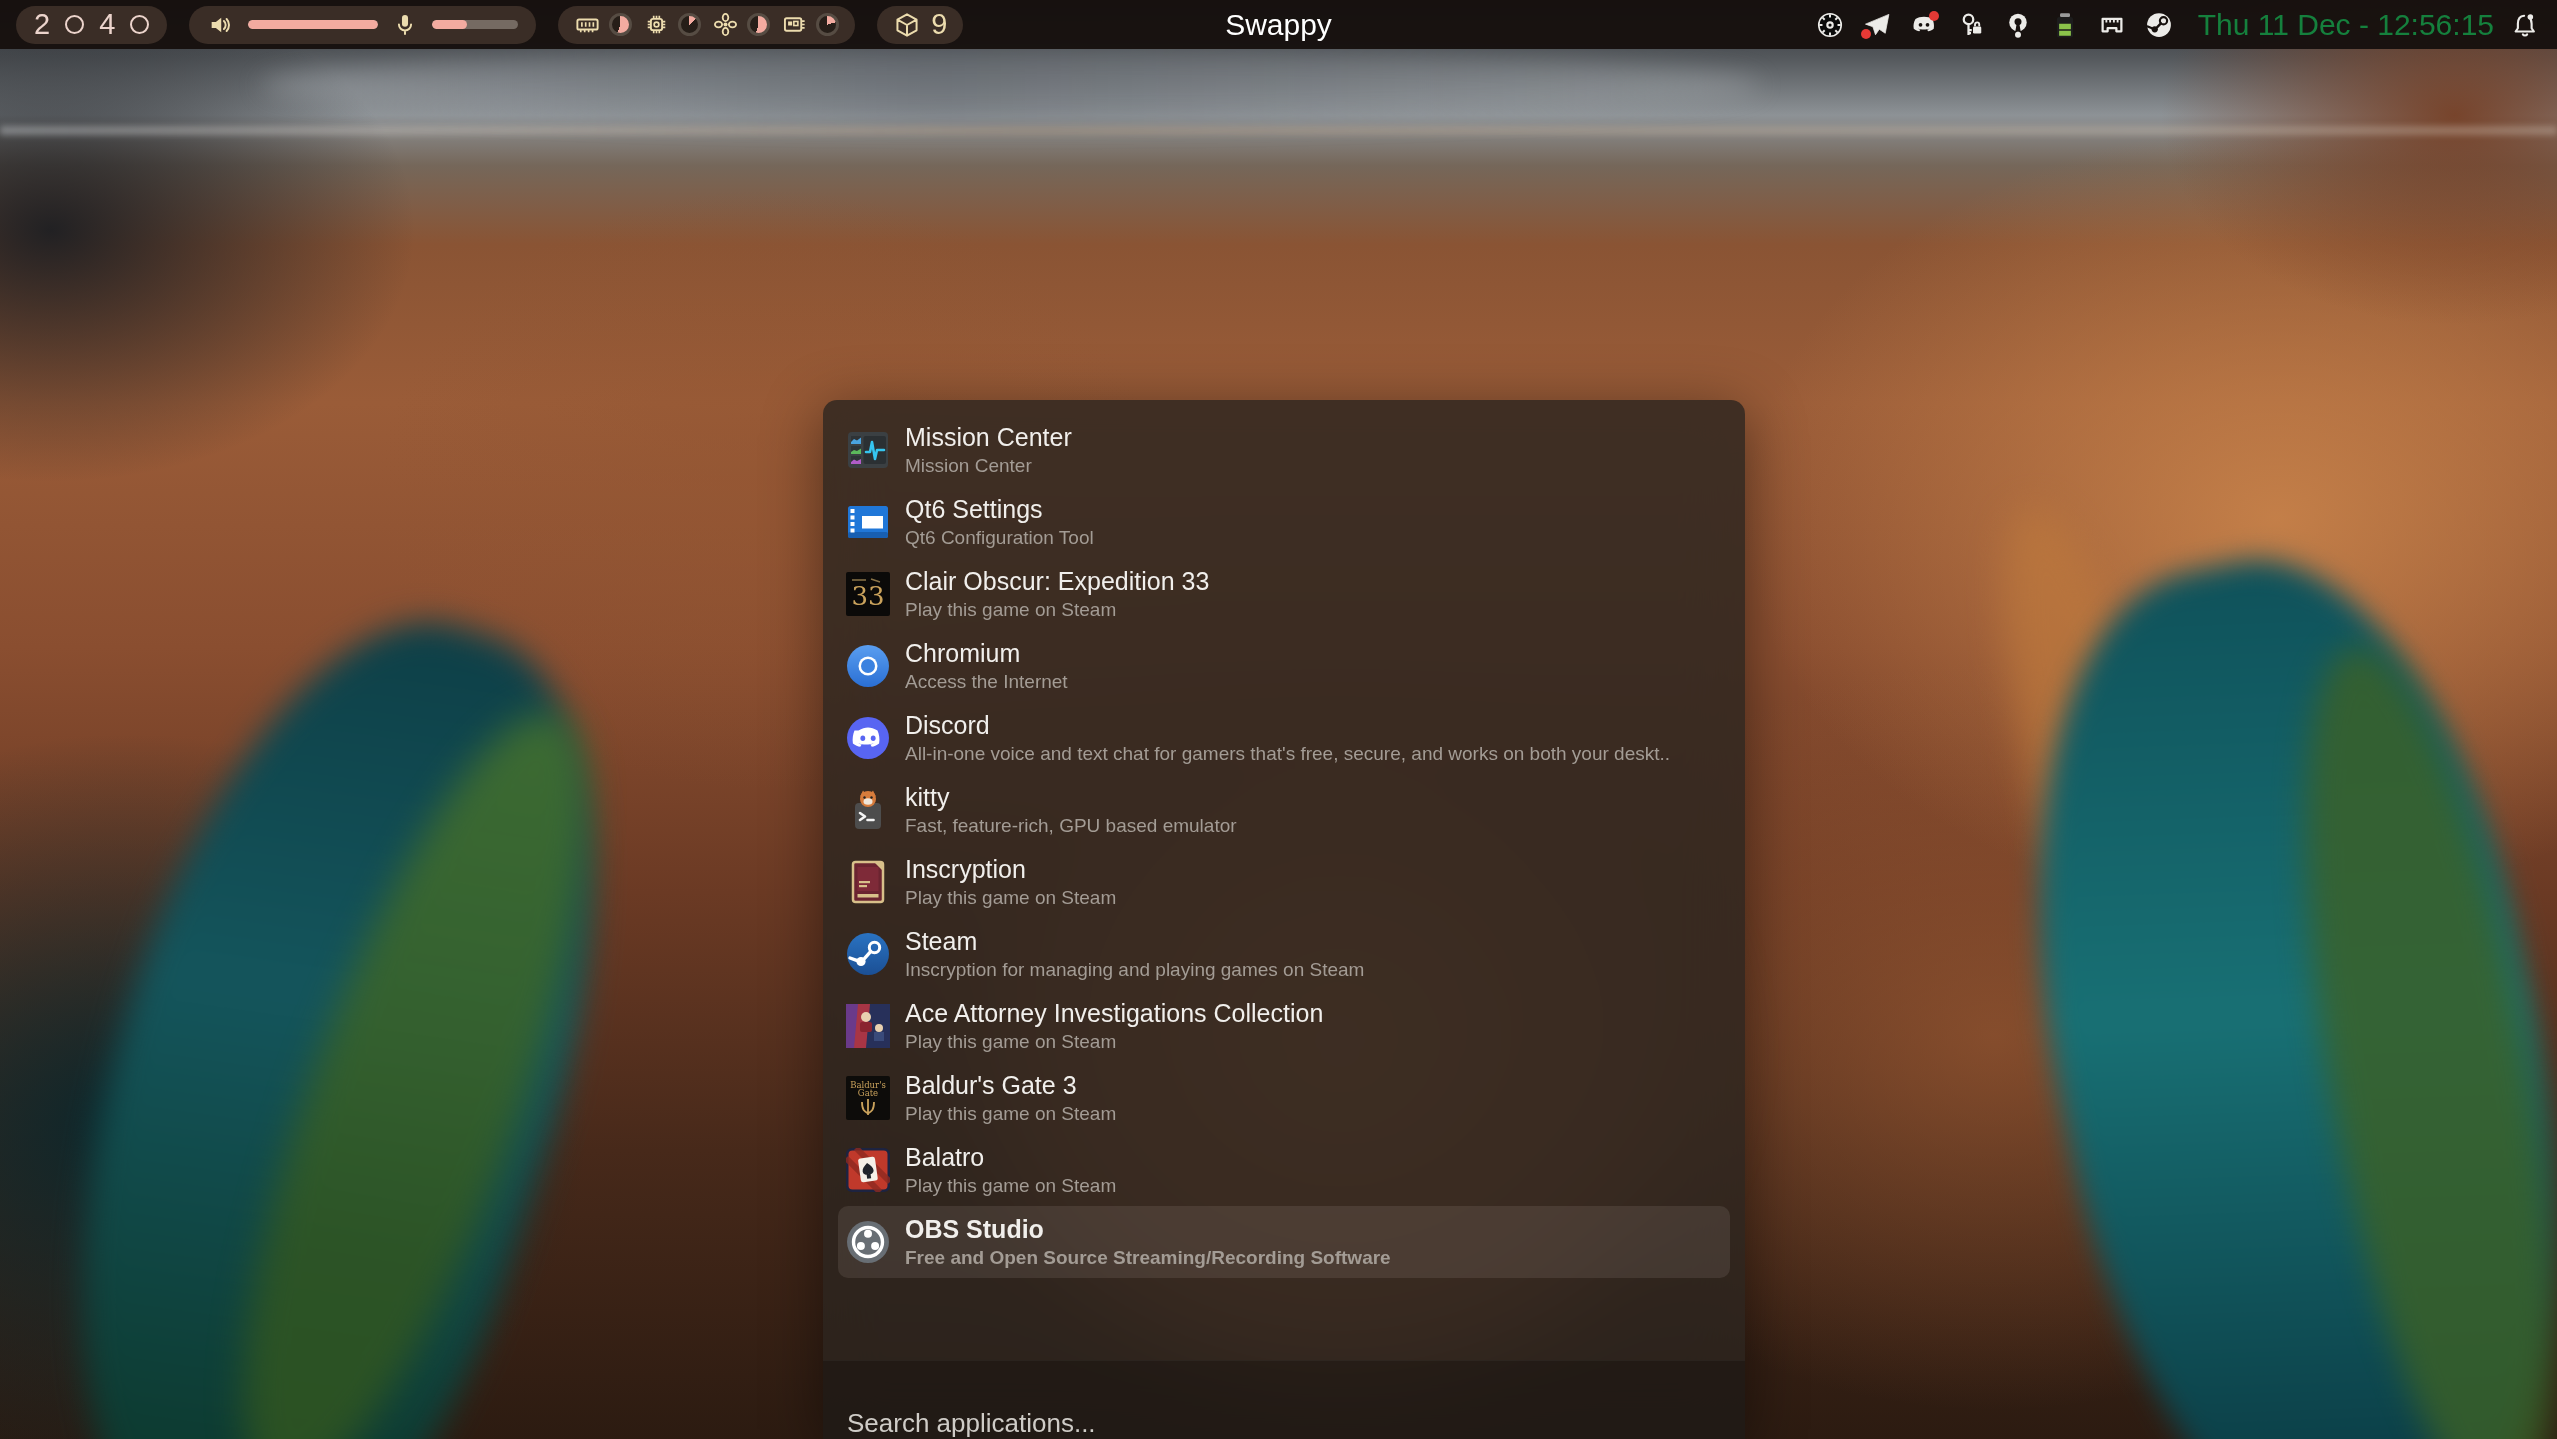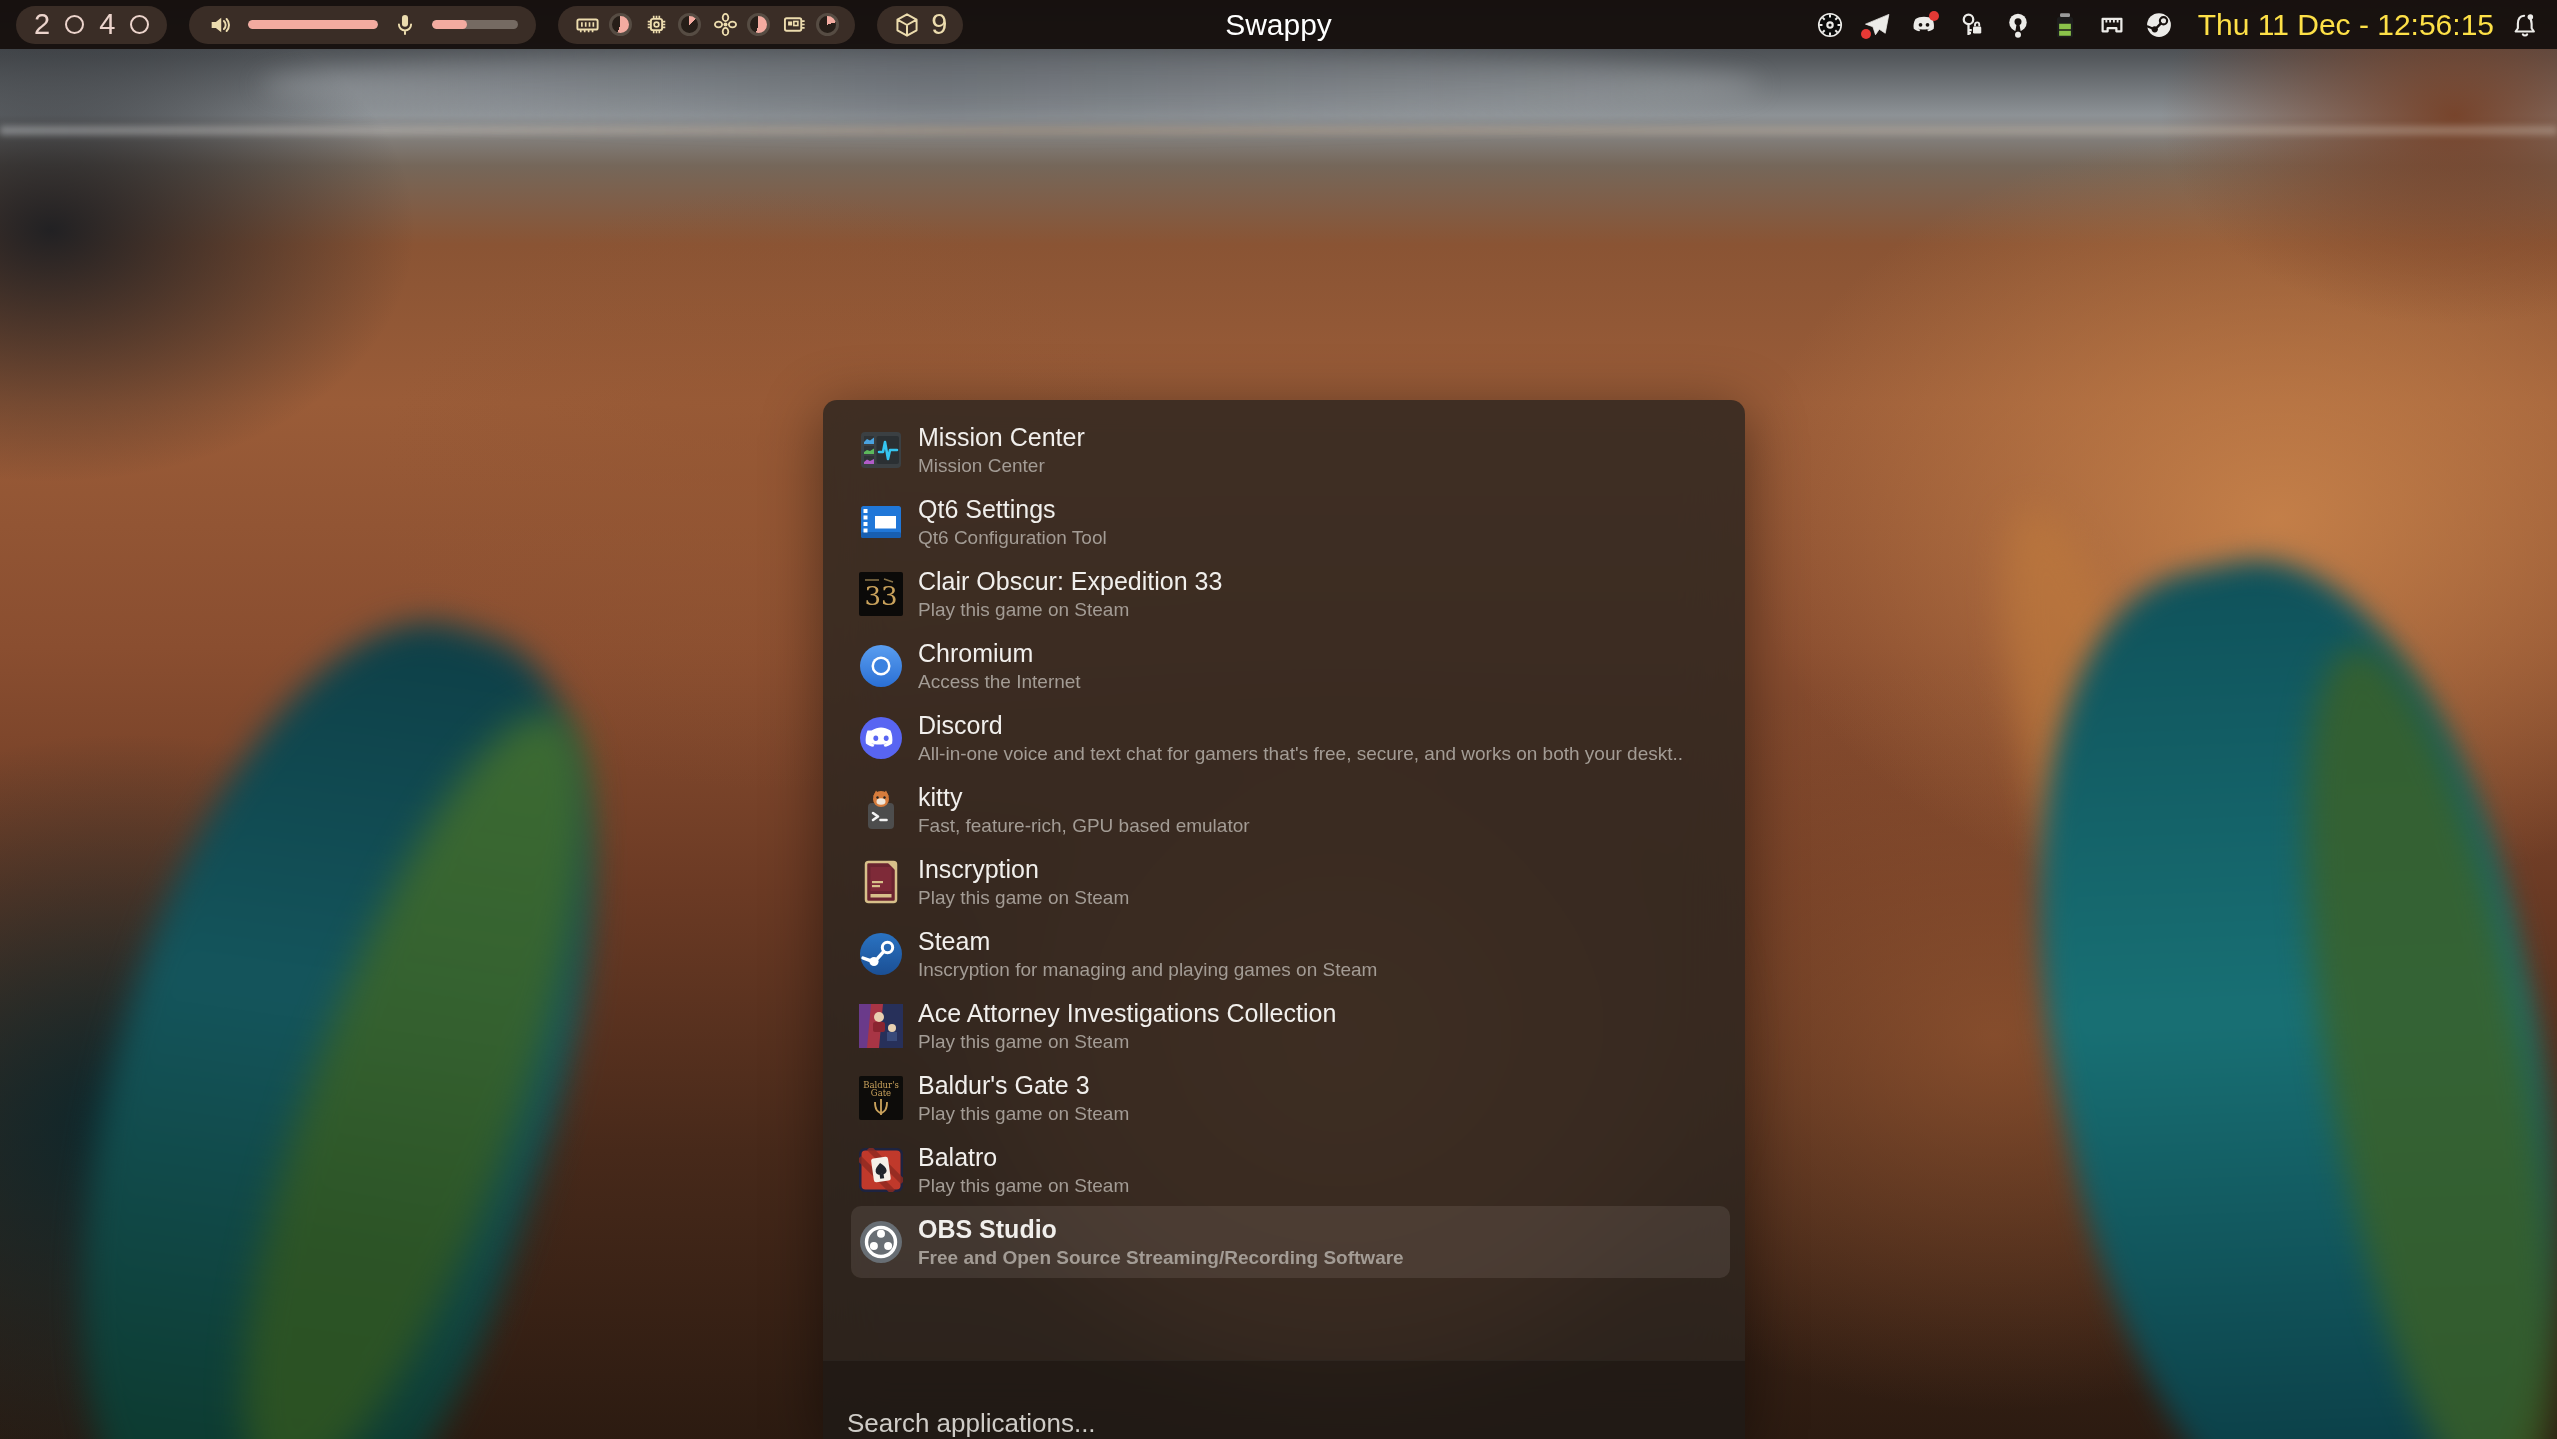--- a/index.html
+++ b/index.html
@@ -62,33 +62,33 @@
   .sensor { display:flex; align-items:center; gap:8px; }
   .pie { width:23px; height:23px; border-radius:50%; border:3px solid #564c43;
     background:conic-gradient(#f3aba0 calc(var(--p)*1%), #261e18 0); }
   .pill-pkg { padding:0 16px; gap:10px; color:#ecdcae; font-size:29px; }
   .bar-title { position:absolute; left:0; right:0; text-align:center; color:#ffffff; font-size:30px; pointer-events:none; }
   .bar-right { margin-left:auto; display:flex; align-items:center; gap:15px; z-index:2; }
   .tray { position:relative; width:32px; height:32px; display:flex; align-items:center; justify-content:center; }
   .tray svg { width:30px; height:30px; }
   .badge { position:absolute; width:10px; height:10px; border-radius:50%; background:#e53935; }
   .badge.bl { left:0; bottom:2px; } .badge.tr { right:1px; top:2px; }
-  .clock { color:#fde047; font-size:30px; margin-left:8px; white-space:nowrap;text-align:right; }
+  .clock { color:#15803d; font-size:30px; margin-left:8px; white-space:nowrap;text-align:right; }
   .bell { width:32px; height:32px; display:flex; align-items:center; justify-content:center; }
 
   
   .launcher {
     position:absolute; left:823px; top:400px; width:922px; bottom:0; z-index:5;
     background:rgba(44,36,30,.82);
     backdrop-filter:blur(28px) saturate(.9);
     -webkit-backdrop-filter:blur(28px) saturate(.9);
     border-radius:14px 14px 0 0;
     box-shadow:0 10px 60px rgba(0,0,0,.45);
   }
-  .app-list { padding:14px 15px 8px;margin-left:13px; }
+  .app-list { padding:14px 15px 8px; }
   .row { height:72px; display:flex; align-items:center; border-radius:10px; padding:0 12px 0 8px; cursor:default; }
   .row.selected { background:rgba(240,230,220,.10);font-weight:bold; }
   .app-icon { width:44px; height:44px; flex:0 0 44px; margin-right:15px; }
   .app-icon svg { width:44px; height:44px; display:block; }
   .texts { display:flex; flex-direction:column; min-width:0; }
   .title { color:#f1efec; font-size:25px; line-height:1.12; white-space:nowrap; }
   .subtitle { color:#a39c95; font-size:19px; margin-top:4px; white-space:nowrap; overflow:hidden; }
   .searchbar {
     position:absolute; left:0; right:0; bottom:0; height:79px;
     background:rgba(10,9,7,.30); border-top:1px solid rgba(255,255,255,.04);

